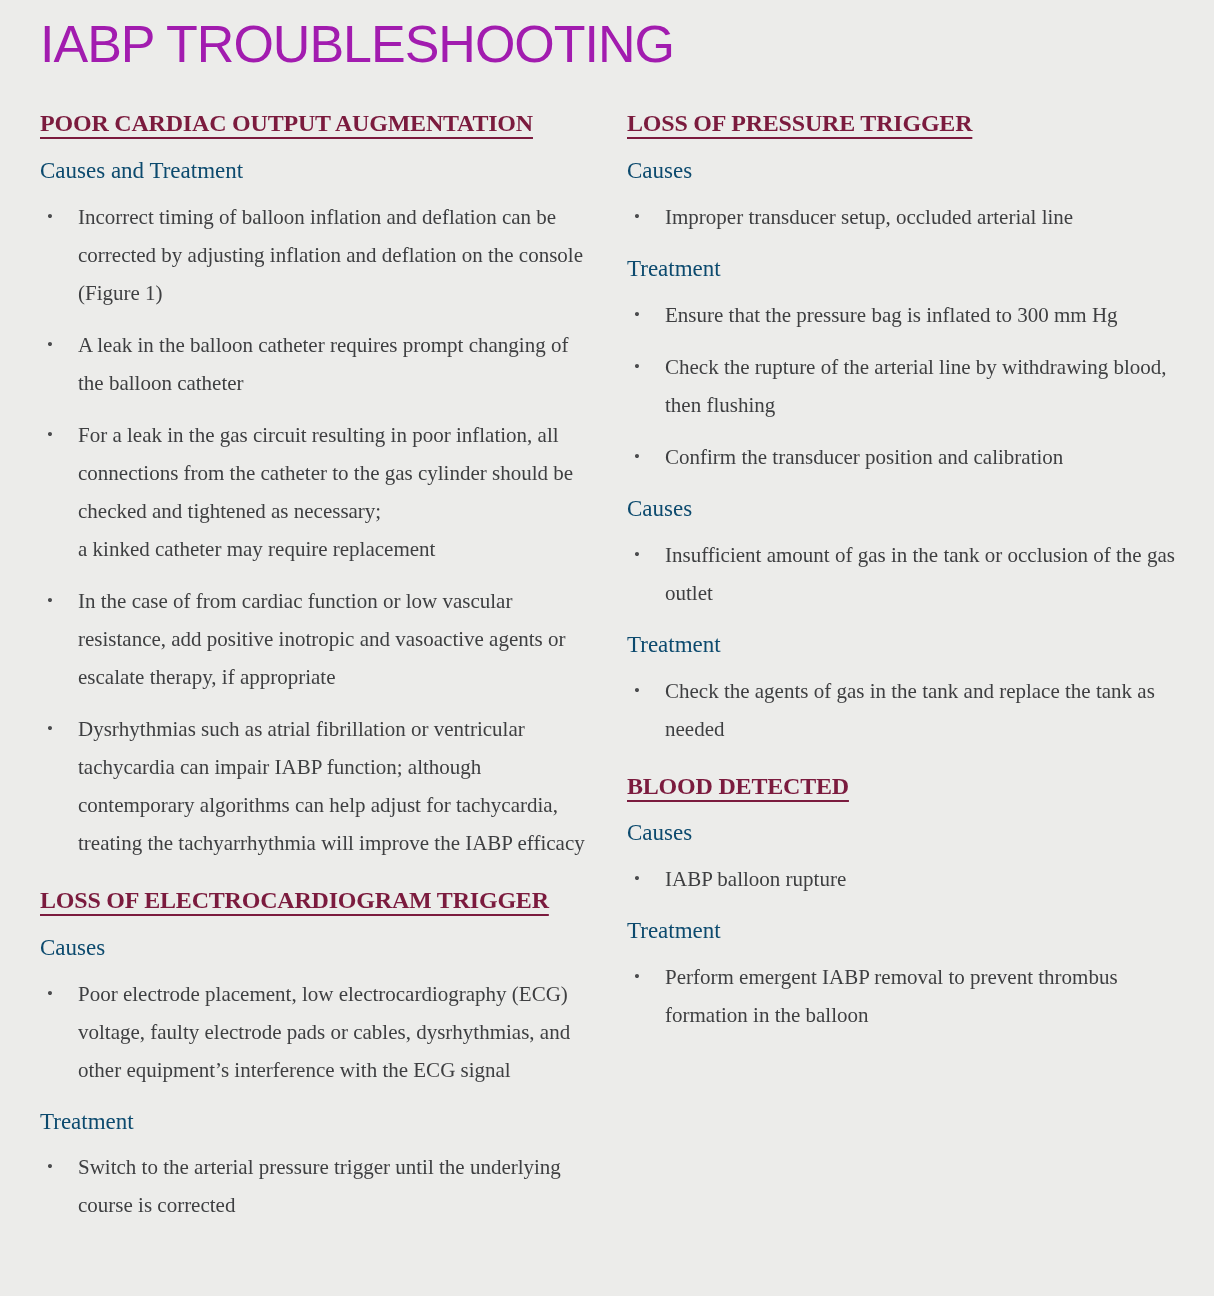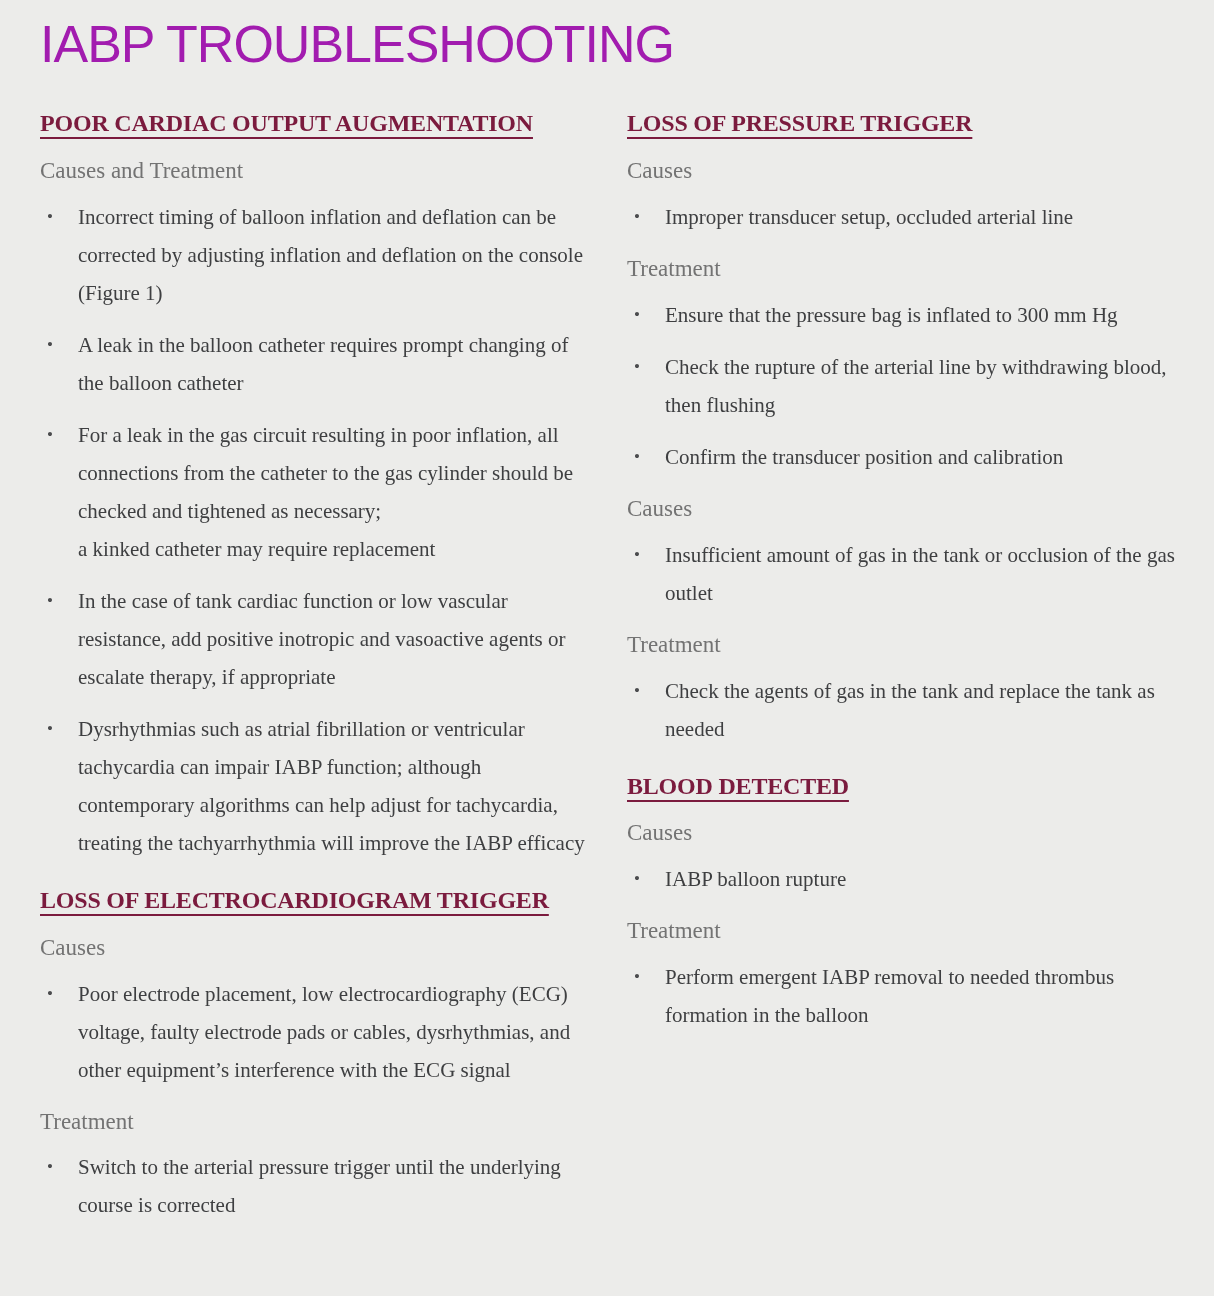--- a/index.html
+++ b/index.html
@@ -41,21 +41,21 @@
     text-decoration-color: #7B1B3E;
     text-decoration-thickness: 2px;
     text-underline-offset: 6px;
     line-height: 1.2;
   }
   .col > section:first-child h2.section-heading { margin-top: 12px; }
   h3.subhead {
     margin: 18px 0 8px 0;
     font-size: 23px;
     font-weight: 400;
-    color: #737373;
+    color: #0c4a6e;
     line-height: 1.3;
   }
   ul.bullet-list {
     list-style: none;
     margin: 0 0 6px 0;
     padding: 0;
   }
   ul.bullet-list li {
     position: relative;
     padding-left: 38px;
@@ -87,21 +87,21 @@
     <div class="col">
 
       <section>
         <h2 class="section-heading">POOR CARDIAC OUTPUT AUGMENTATION</h2>
         <h3 class="subhead">Causes and Treatment</h3>
         <ul class="bullet-list">
           <li>Incorrect timing of balloon inflation and deflation can be corrected by adjusting inflation and deflation on the console (Figure 1)</li>
           <li>A leak in the balloon catheter requires prompt changing of the balloon catheter</li>
           <li>For a leak in the gas circuit resulting in poor inflation, all connections from the catheter to the gas cylinder should be checked and tightened as necessary;
 a kinked catheter may require replacement</li>
-          <li>In the case of tank cardiac function or low vascular resistance, add positive inotropic and vasoactive agents or escalate therapy, if appropriate</li>
+          <li>In the case of from cardiac function or low vascular resistance, add positive inotropic and vasoactive agents or escalate therapy, if appropriate</li>
           <li>Dysrhythmias such as atrial fibrillation or ventricular tachycardia can impair IABP function; although contemporary algorithms can help adjust for tachycardia, treating the tachyarrhythmia will improve the IABP efficacy</li>
         </ul>
       </section>
 
       <section>
         <h2 class="section-heading">LOSS OF ELECTROCARDIOGRAM TRIGGER</h2>
         <h3 class="subhead">Causes</h3>
         <ul class="bullet-list">
           <li>Poor electrode placement, low electrocardiography (ECG) voltage, faulty electrode pads or cables, dysrhythmias, and other equipment’s interference with the ECG signal</li>
         </ul>
@@ -141,19 +141,19 @@
       </section>
 
       <section>
         <h2 class="section-heading">BLOOD DETECTED</h2>
         <h3 class="subhead">Causes</h3>
         <ul class="bullet-list">
           <li>IABP balloon rupture</li>
         </ul>
         <h3 class="subhead">Treatment</h3>
         <ul class="bullet-list">
-          <li>Perform emergent IABP removal to needed thrombus formation in the balloon</li>
+          <li>Perform emergent IABP removal to prevent thrombus formation in the balloon</li>
         </ul>
       </section>
 
     </div>
   </div>
 </div>
 
 </body></html>

